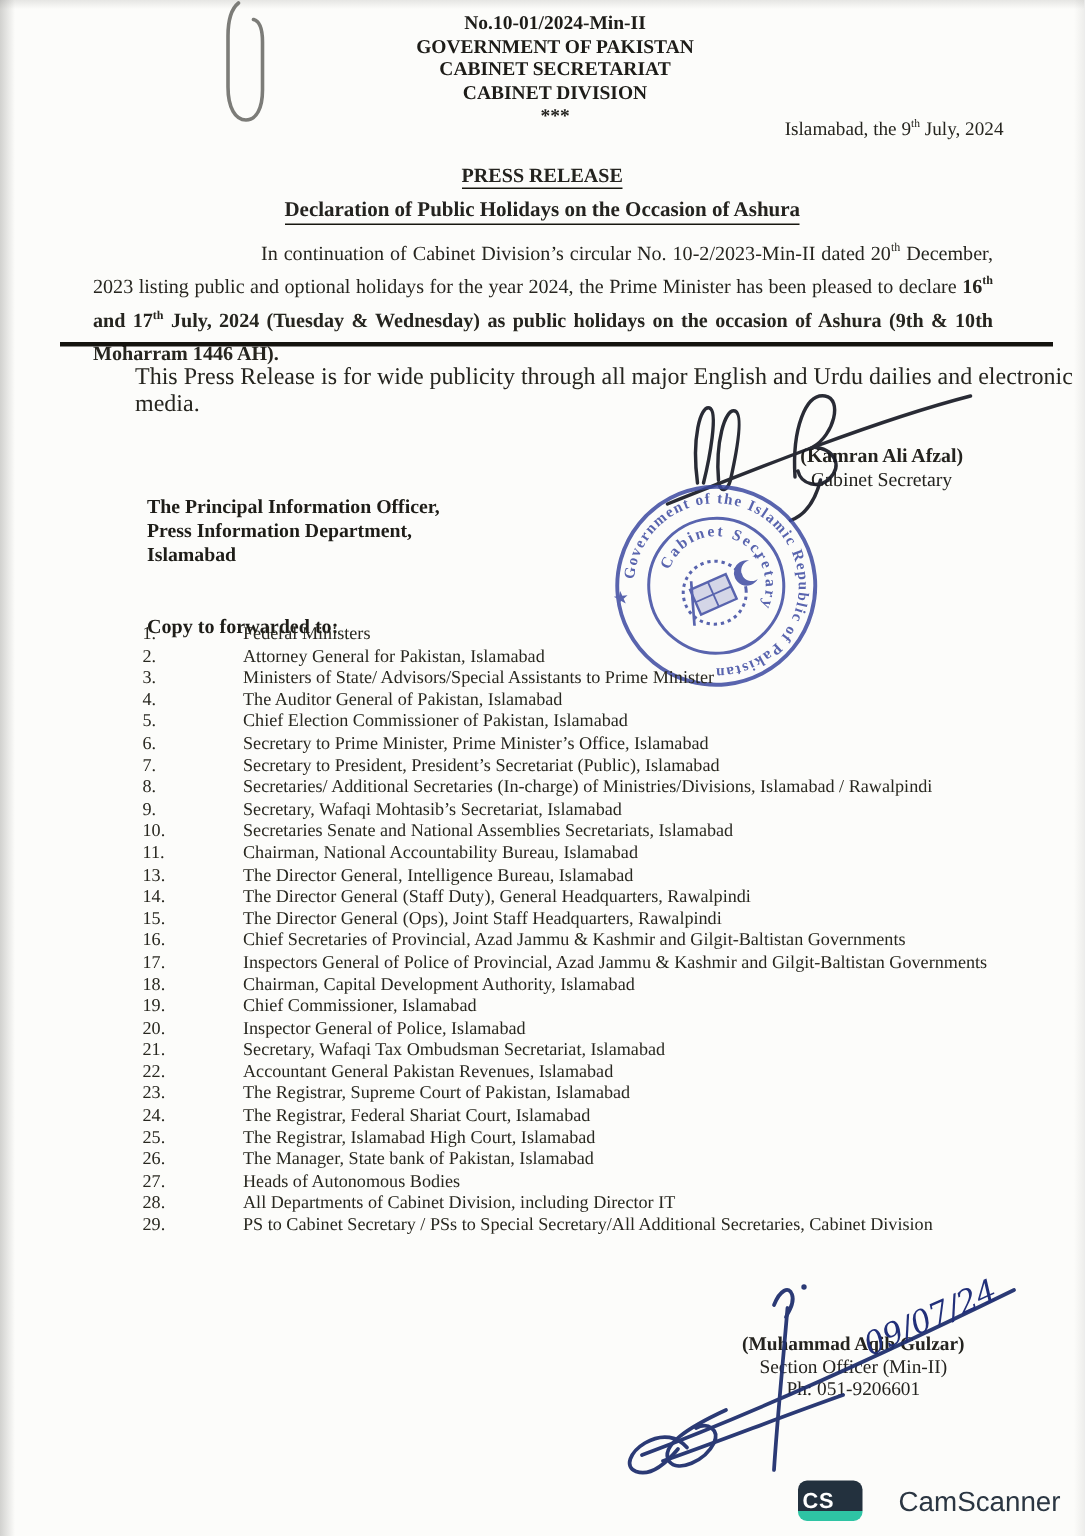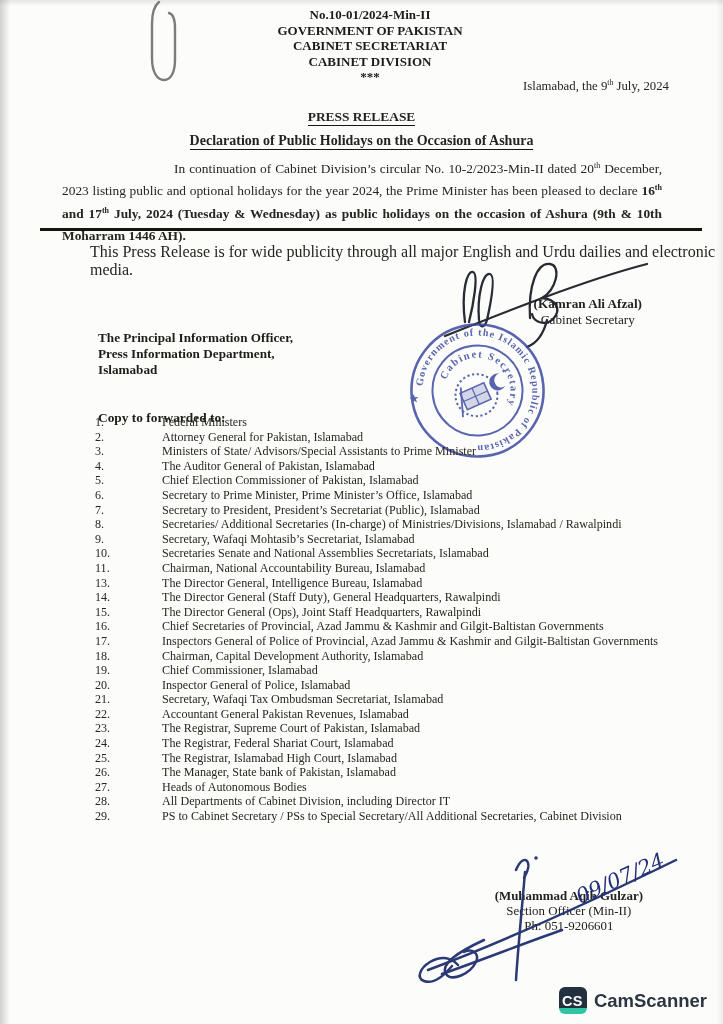--- a/index.html
+++ b/index.html
@@ -35,25 +35,25 @@
   .row{display:flex;}
   .li-num{width:67px;flex:0 0 67px;}
   .li-text{flex:1;}
   .copy-list .row:nth-child(17) .li-text{max-width:468px;}
   .sig-bot{top:889px;right:80px;text-align:center;font-size:12.9px;line-height:15px;}
   
   .ink{pointer-events:none;}
   .stamp{left:405px;top:318px;opacity:.84;pointer-events:none;}
   
   .cam{bottom:10px;right:16px;display:flex;align-items:center;font-family:"Liberation Sans",sans-serif;}
-  .cam-badge{width:28px;height:27px;border-radius:6px;
+  .cam-badge{width:43px;height:27px;border-radius:6px;
     background:linear-gradient(180deg,#23313e 0 76%,#2ec4a4 76% 100%);
     display:flex;align-items:center;justify-content:flex-start;margin-left:27px;}
   .cam-badge span{color:#fff;font-weight:bold;font-size:14.5px;letter-spacing:.5px;padding:1px 0 0 3px;}
-  .cam-name{margin-left:7px;font-size:18.5px;font-weight:700;color:#2b3642;}
+  .cam-name{margin-left:24px;font-size:18.5px;font-weight:400;color:#2b3642;}
 </style>
 </head>
 <body>
 
 <div class="page">
 
   <svg class="abs ink" style="left:137px;top:0" width="60" height="90" viewBox="0 0 60 90">
     <path d="M 22 2 C 17 6 15 14 15 24 L 15 58 C 15 72 20 80 27 80 C 34 80 38 72 38 60 L 38 28 C 38 20 36 14 32 13" fill="none" stroke="#7c7c78" stroke-width="2.4" stroke-linecap="round"></path>
   </svg>
 

